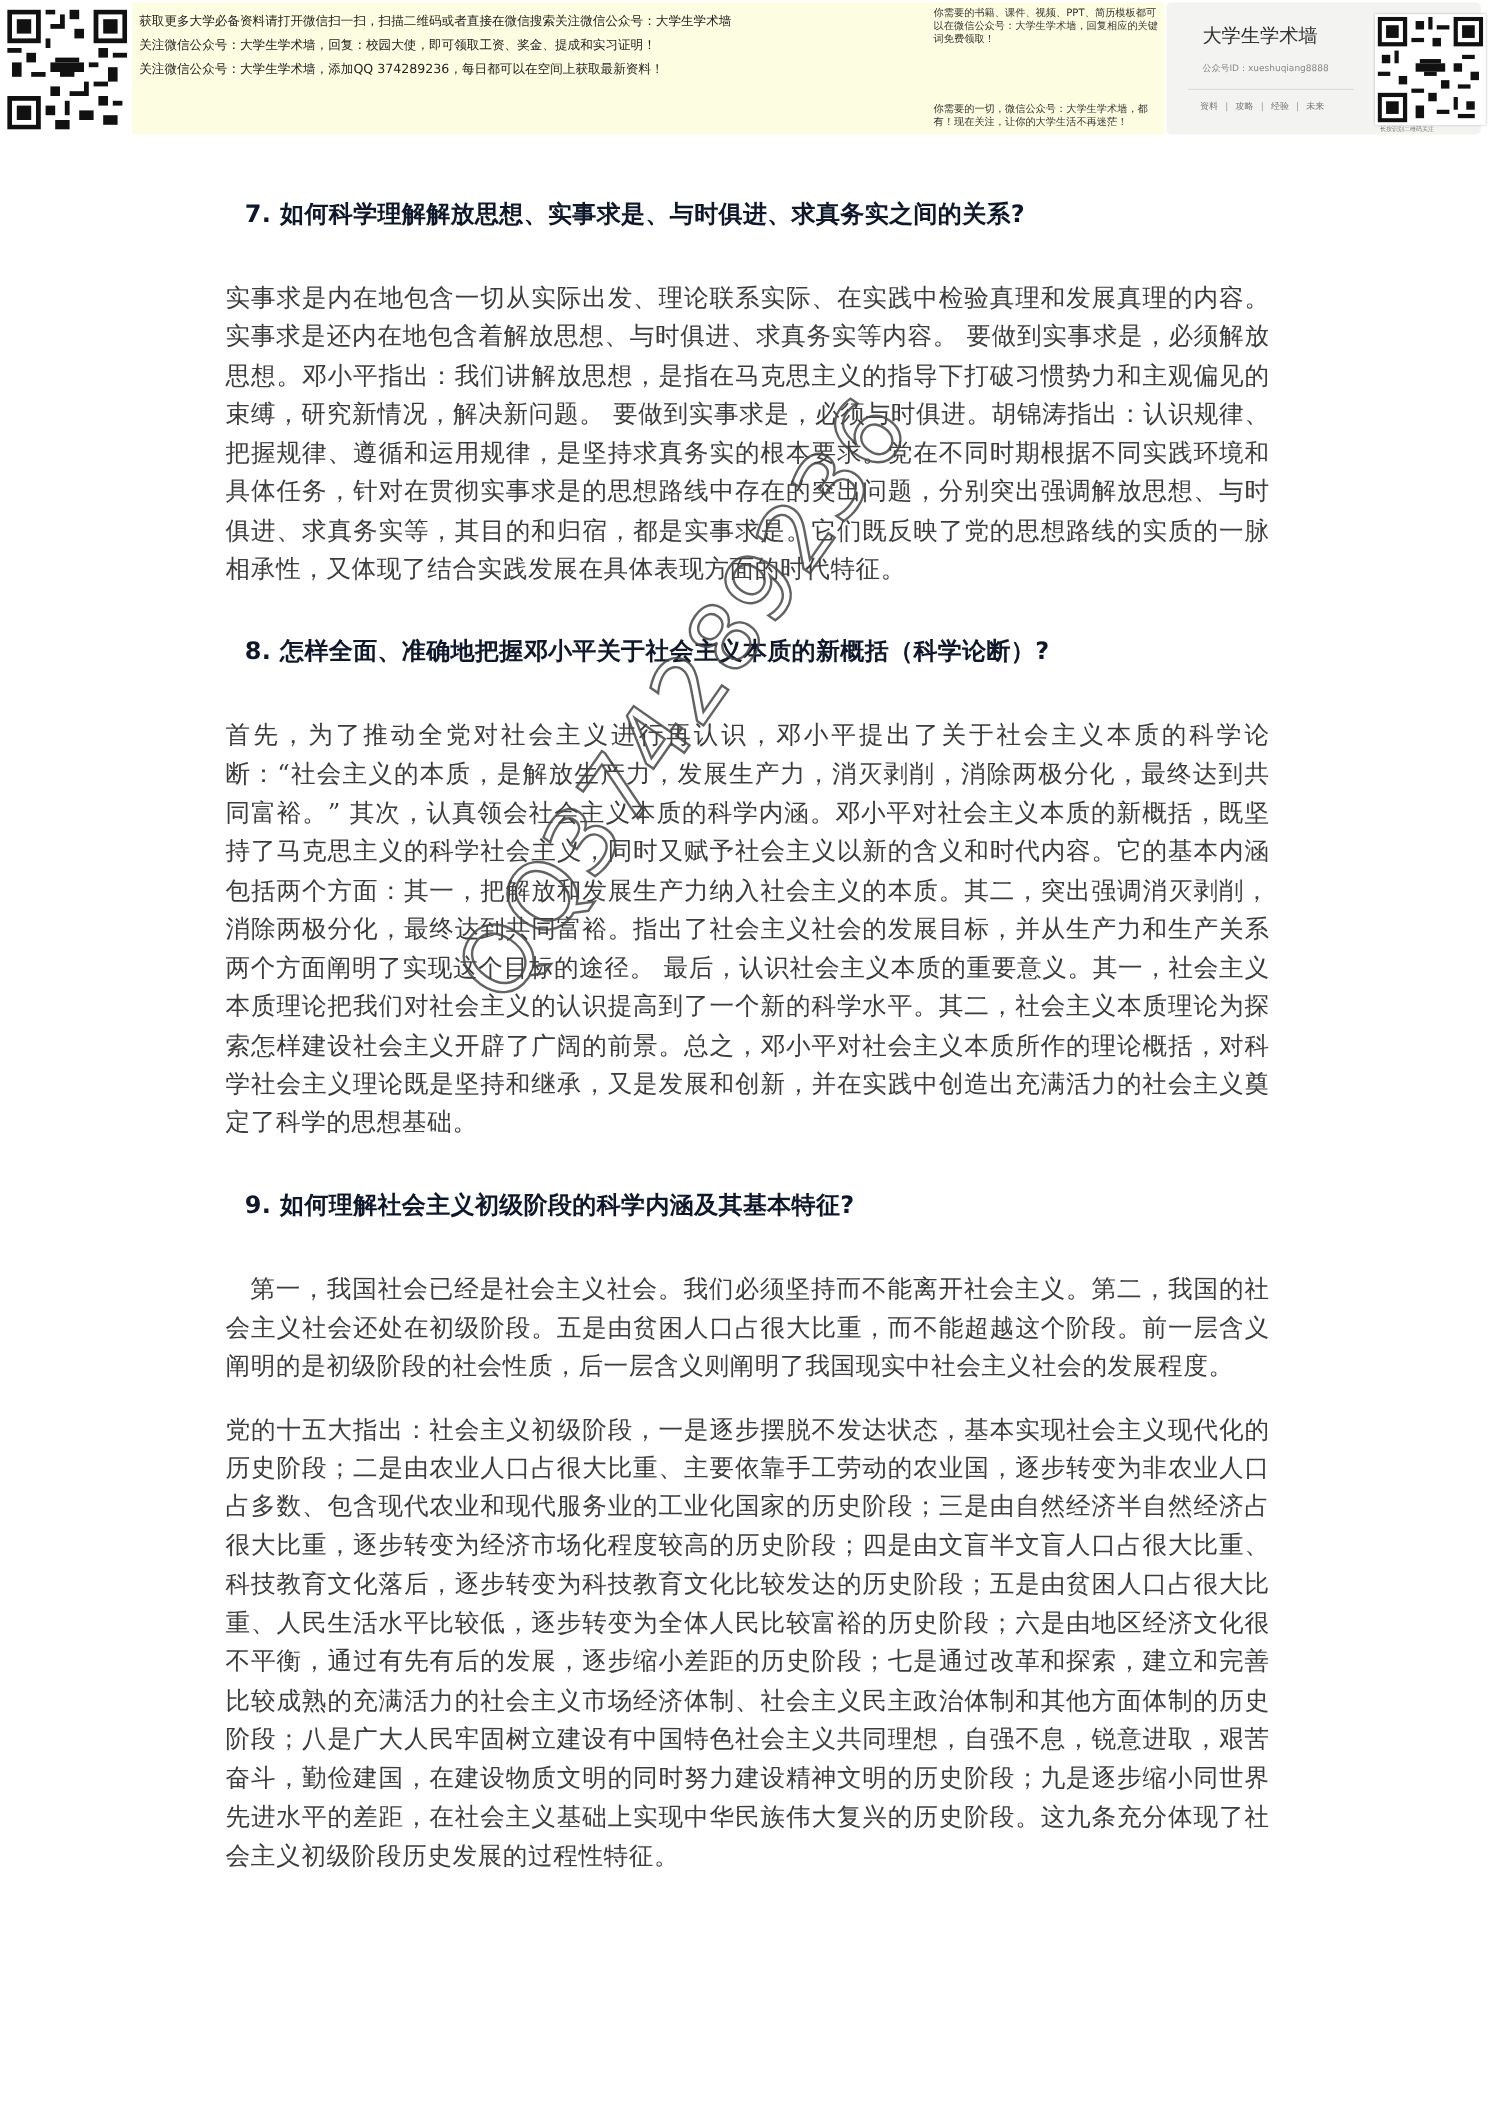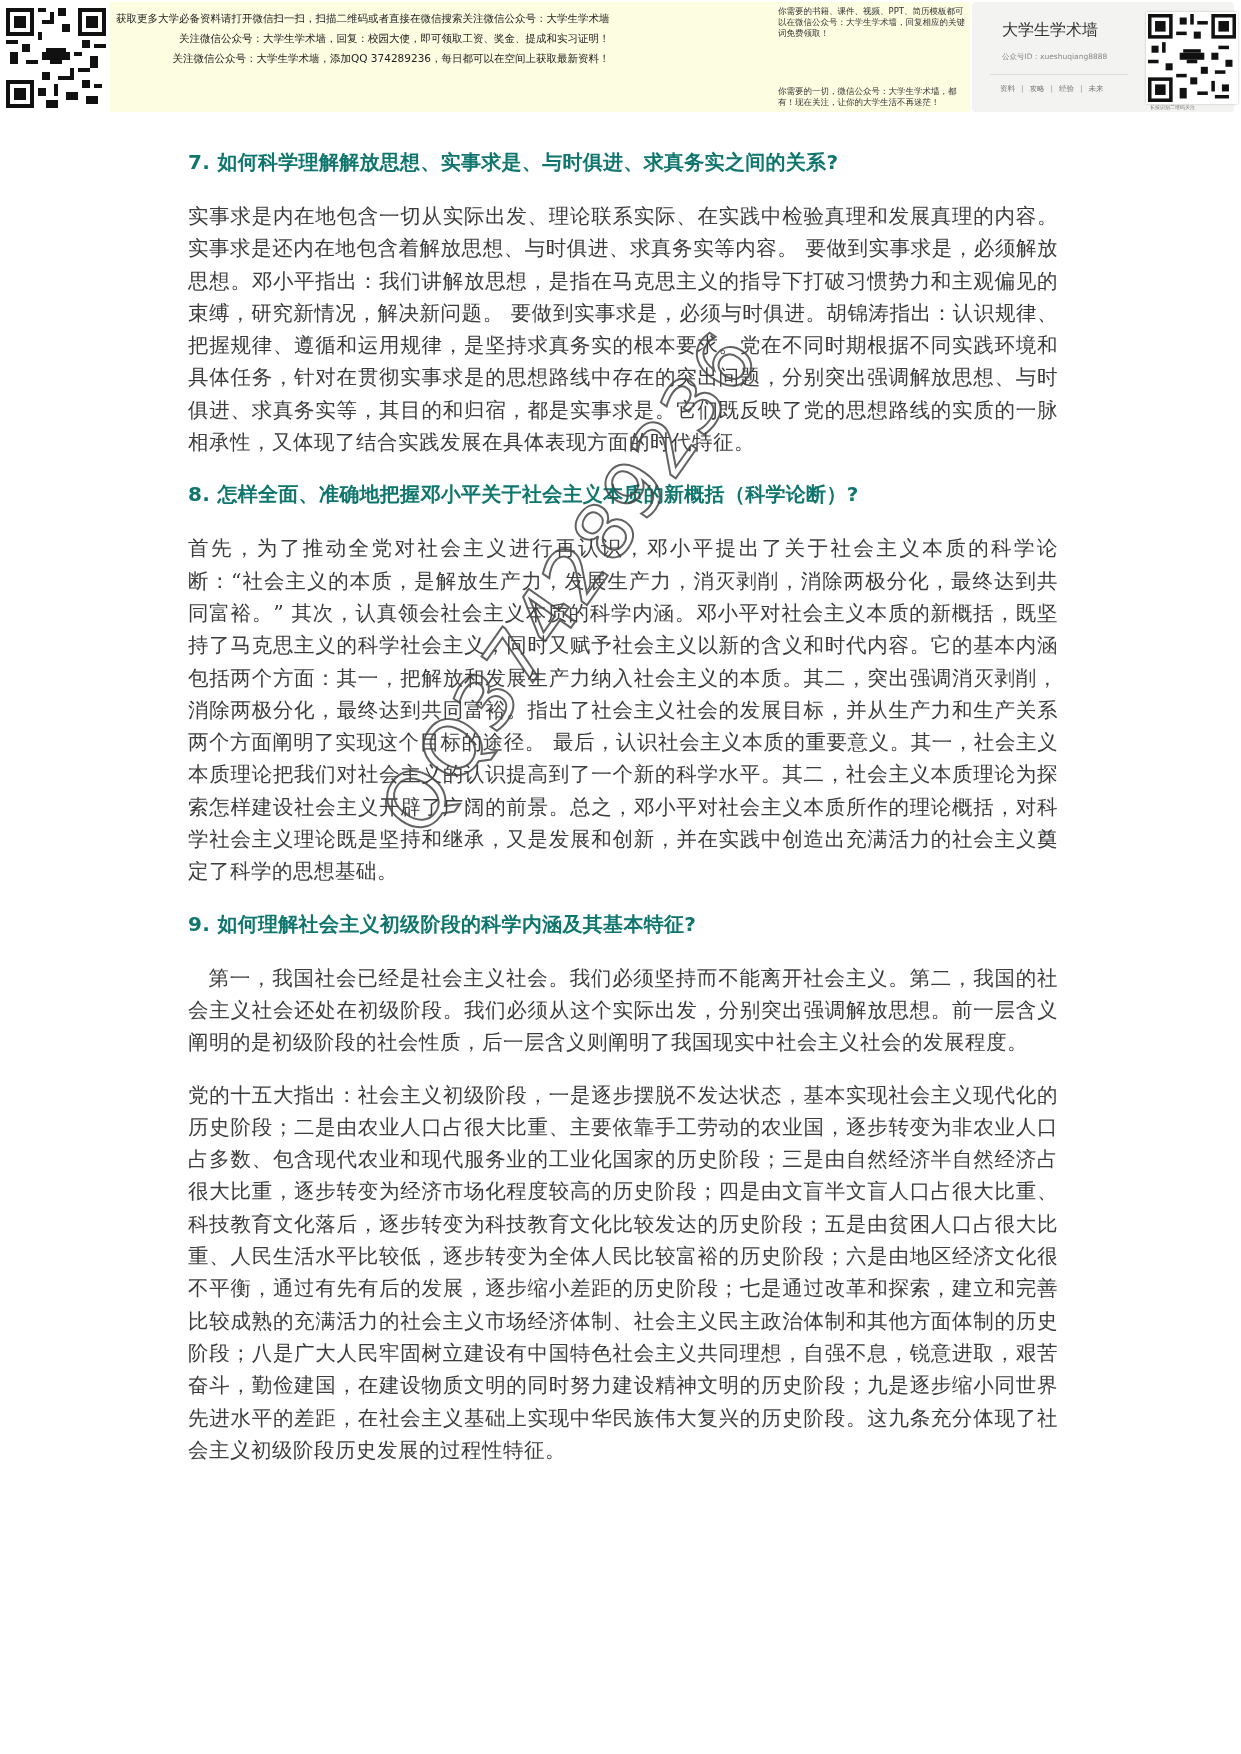--- a/index.html
+++ b/index.html
@@ -9,41 +9,41 @@
   }
   
   .banner { position: absolute; left: 0; top: 0; width: 1241px; height: 113px; }
   .qr { position: absolute; background: #fff; }
   .qr svg { display: block; }
   .qr-left { left: 6px; top: 8px; width: 100px; height: 100px; }
   .banner-yellow {
     position: absolute; left: 110px; top: 2px; width: 860px; height: 110px;
     background: #fdfde1;
   }
-  .banner-lines { position: absolute; left: 6px; top: 6px; font-family: "DejaVu Sans", sans-serif; font-size: 10.5px; line-height: 20px; color: #222; text-align: right; }
+  .banner-lines { position: absolute; left: 6px; top: 6px; font-family: "DejaVu Sans", sans-serif; font-size: 10.5px; line-height: 20px; color: #222; }
   .banner-line { white-space: nowrap; }
   .banner-note { position: absolute; left: 668px; font-family: "DejaVu Sans", sans-serif; font-size: 8.5px; line-height: 11px; color: #333; width: 190px; }
   .banner-note.top { top: 4px; }
   .banner-note.bottom { top: 84px; }
   .card {
     position: absolute; left: 972px; top: 2px; width: 262px; height: 110px;
     background: #f3f3f1; border-radius: 4px;
   }
   .card-title { position: absolute; left: 30px; top: 18px; font-family: Liberation Mono, monospace; font-size: 16px; color: #333; }
   .card-id { position: absolute; left: 30px; top: 50px; font-family: "DejaVu Sans", sans-serif; font-size: 7.5px; color: #888; }
   .card-divider { position: absolute; left: 18px; top: 72px; width: 138px; height: 1px; background: #ddd; }
   .card-tags { position: absolute; left: 28px; top: 82px; font-family: "DejaVu Sans", sans-serif; font-size: 7.5px; color: #777; display: flex; gap: 6px; }
   .card-tags .sep { color: #999; }
   .qr-right { left: 1146px; top: 12px; width: 88px; height: 88px; border: 2px solid #fff; box-shadow: 0 0 2px #bbb; }
   .qr-caption { position: absolute; left: 1150px; top: 104px; font-family: "DejaVu Sans", sans-serif; font-size: 5px; color: #777; }
   
   .doc { position: absolute; left: 188px; top: 148px; width: 870px; }
   .q-title {
     font-family: "DejaVu Sans", "Liberation Sans", sans-serif; font-weight: bold;
-    font-size: 20px; color: #0f766e; margin: 0; height: 28px; line-height: 28px; letter-spacing: 0.3px;
+    font-size: 20px; color: #0f172a; margin: 16px; height: 28px; line-height: 28px; letter-spacing: 0.3px;
   }
   .para {
     font-size: 20.5px; line-height: 32.3px; color: #3c3c3c; margin: 0; text-align: justify; letter-spacing: 0.5px;
   }
   .indent { text-indent: 1em; }
   .gap-title-para { height: 24px; }
   .gap-para-title { height: 22px; }
   .gap-para-para { height: 20px; }
   
   .watermark {
@@ -179,19 +179,19 @@
   <div class="gap-para-title"></div>
   <section>
     <h2 class="q-title">8. 怎样全面、准确地把握邓小平关于社会主义本质的新概括（科学论断）?</h2>
     <div class="gap-title-para"></div>
     <p class="para">首先，为了推动全党对社会主义进行再认识，邓小平提出了关于社会主义本质的科学论断：“社会主义的本质，是解放生产力，发展生产力，消灭剥削，消除两极分化，最终达到共同富裕。” 其次，认真领会社会主义本质的科学内涵。邓小平对社会主义本质的新概括，既坚持了马克思主义的科学社会主义，同时又赋予社会主义以新的含义和时代内容。它的基本内涵包括两个方面：其一，把解放和发展生产力纳入社会主义的本质。其二，突出强调消灭剥削，消除两极分化，最终达到共同富裕。指出了社会主义社会的发展目标，并从生产力和生产关系两个方面阐明了实现这个目标的途径。 最后，认识社会主义本质的重要意义。其一，社会主义本质理论把我们对社会主义的认识提高到了一个新的科学水平。其二，社会主义本质理论为探索怎样建设社会主义开辟了广阔的前景。总之，邓小平对社会主义本质所作的理论概括，对科学社会主义理论既是坚持和继承，又是发展和创新，并在实践中创造出充满活力的社会主义奠定了科学的思想基础。</p>
   </section>
   <div class="gap-para-title"></div>
   <section>
     <h2 class="q-title">9. 如何理解社会主义初级阶段的科学内涵及其基本特征?</h2>
     <div class="gap-title-para"></div>
-    <p class="para indent">第一，我国社会已经是社会主义社会。我们必须坚持而不能离开社会主义。第二，我国的社会主义社会还处在初级阶段。我们必须从这个实际出发，分别突出强调解放思想。前一层含义阐明的是初级阶段的社会性质，后一层含义则阐明了我国现实中社会主义社会的发展程度。</p>
+    <p class="para indent">第一，我国社会已经是社会主义社会。我们必须坚持而不能离开社会主义。第二，我国的社会主义社会还处在初级阶段。五是由贫困人口占很大比重，而不能超越这个阶段。前一层含义阐明的是初级阶段的社会性质，后一层含义则阐明了我国现实中社会主义社会的发展程度。</p>
     <div class="gap-para-para"></div>
     <p class="para">党的十五大指出：社会主义初级阶段，一是逐步摆脱不发达状态，基本实现社会主义现代化的历史阶段；二是由农业人口占很大比重、主要依靠手工劳动的农业国，逐步转变为非农业人口占多数、包含现代农业和现代服务业的工业化国家的历史阶段；三是由自然经济半自然经济占很大比重，逐步转变为经济市场化程度较高的历史阶段；四是由文盲半文盲人口占很大比重、科技教育文化落后，逐步转变为科技教育文化比较发达的历史阶段；五是由贫困人口占很大比重、人民生活水平比较低，逐步转变为全体人民比较富裕的历史阶段；六是由地区经济文化很不平衡，通过有先有后的发展，逐步缩小差距的历史阶段；七是通过改革和探索，建立和完善比较成熟的充满活力的社会主义市场经济体制、社会主义民主政治体制和其他方面体制的历史阶段；八是广大人民牢固树立建设有中国特色社会主义共同理想，自强不息，锐意进取，艰苦奋斗，勤俭建国，在建设物质文明的同时努力建设精神文明的历史阶段；九是逐步缩小同世界先进水平的差距，在社会主义基础上实现中华民族伟大复兴的历史阶段。这九条充分体现了社会主义初级阶段历史发展的过程性特征。</p>
   </section>
 </div>
 
 <div class="watermark">QQ374289236</div>
 
 </body></html>

